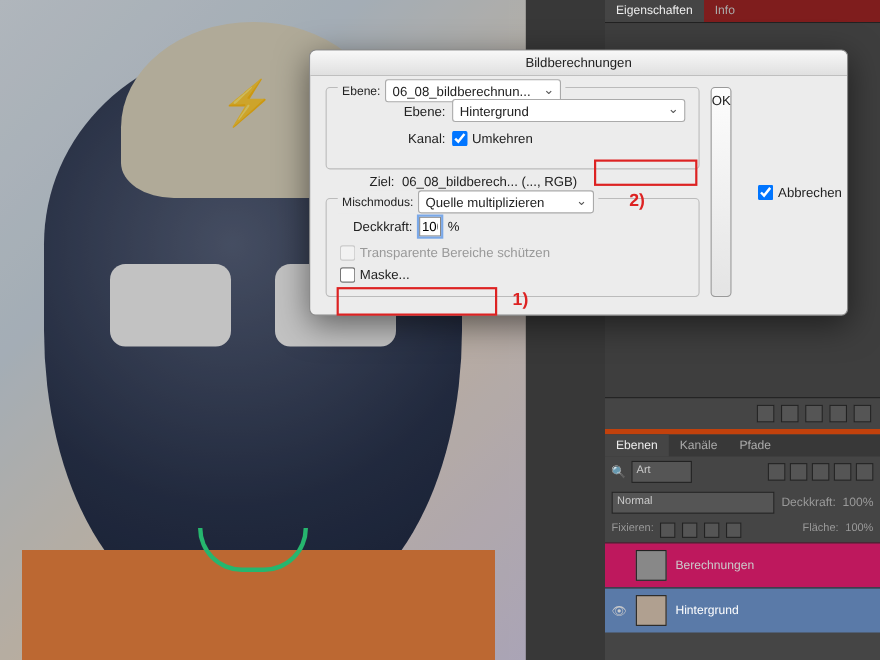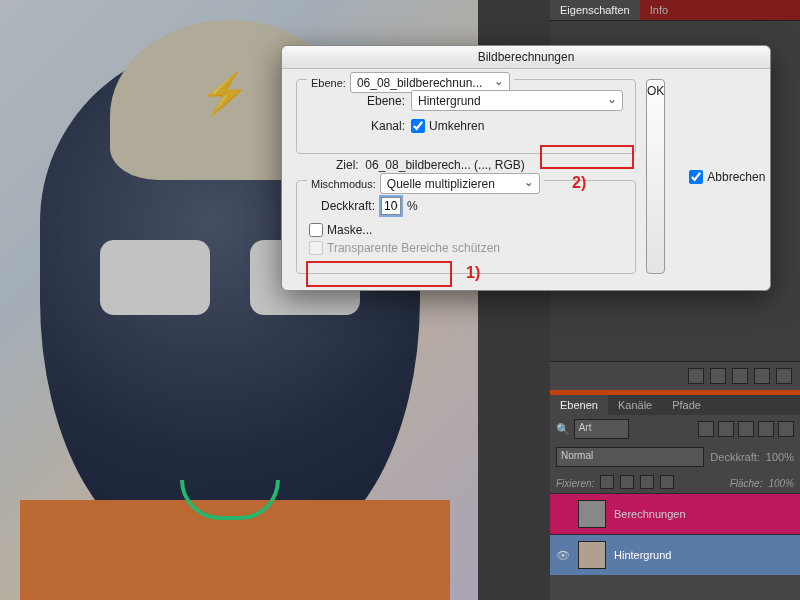--- a/index.html
+++ b/index.html
@@ -52,21 +52,21 @@
   .layers-panel { border-top: 5px solid #c2410c; }
   .layers-tabs { display: flex; background: #383838; }
   .l-search {
     display: flex; align-items: center; gap: 4px; padding: 4px 6px;
   }
   .sel {
     background: #555; border: 1px solid #222; color: #ccc; padding: 2px 4px;
     font-size: 10px; height: 20px;
   }
   .l-blend { display: flex; gap: 6px; padding: 4px 6px; align-items: center; }
-  .l-lock { display: flex; gap: 6px; padding: 4px 6px; align-items: flex-end; font-size: 10px; color: #999; font-style: italic; }
+  .l-lock { display: flex; gap: 6px; padding: 4px 6px; align-items: flex-start; font-size: 10px; color: #999; }
   .lock-icon { width: 14px; height: 14px; background: #555; border: 1px solid #222; }
   .layer-item {
     display: flex; align-items: center; gap: 8px; padding: 6px;
     border-top: 1px solid #2a2a2a; background: #be185d;
   }
   .layer-item.sel-layer { background: #5a7aa8; color: #fff; }
   .eye { width: 14px; text-align: center; color: #ccc; }
   .thumb { width: 28px; height: 28px; background: #888; border: 1px solid #222; }
 
   
@@ -229,27 +229,27 @@
           <label>Mischmodus:</label>
           <div class="dropdown narrow">
             <span>Quelle multiplizieren</span>
           </div>
         </div>
         <div class="form-row" style="margin-top:6px">
           <label style="width:66px">Deckkraft:</label>
           <input class="opac-input" value="100" style="">
           <span>%</span>
         </div>
+        <div class="chk" style="margin:4px 0 6px 0; color:#999">
+          <input type="checkbox" disabled="" style="">
+          <span>Transparente Bereiche schützen</span>
+        </div>
         <div class="chk">
           <input type="checkbox" style="">
           <span>Maske...</span>
-        </div>
-        <div class="chk" style="margin:4px 0 6px 0; color:#999">
-          <input type="checkbox" disabled="" style="">
-          <span>Transparente Bereiche schützen</span>
         </div>
       </div>
     </div>
 
     <div class="dlg-right">
       <div class="btn">OK</div>
       <div style="height:10px"></div>
       <div class="chk">
         <input type="checkbox" checked="" style="">
         <span>Abbrechen</span>

